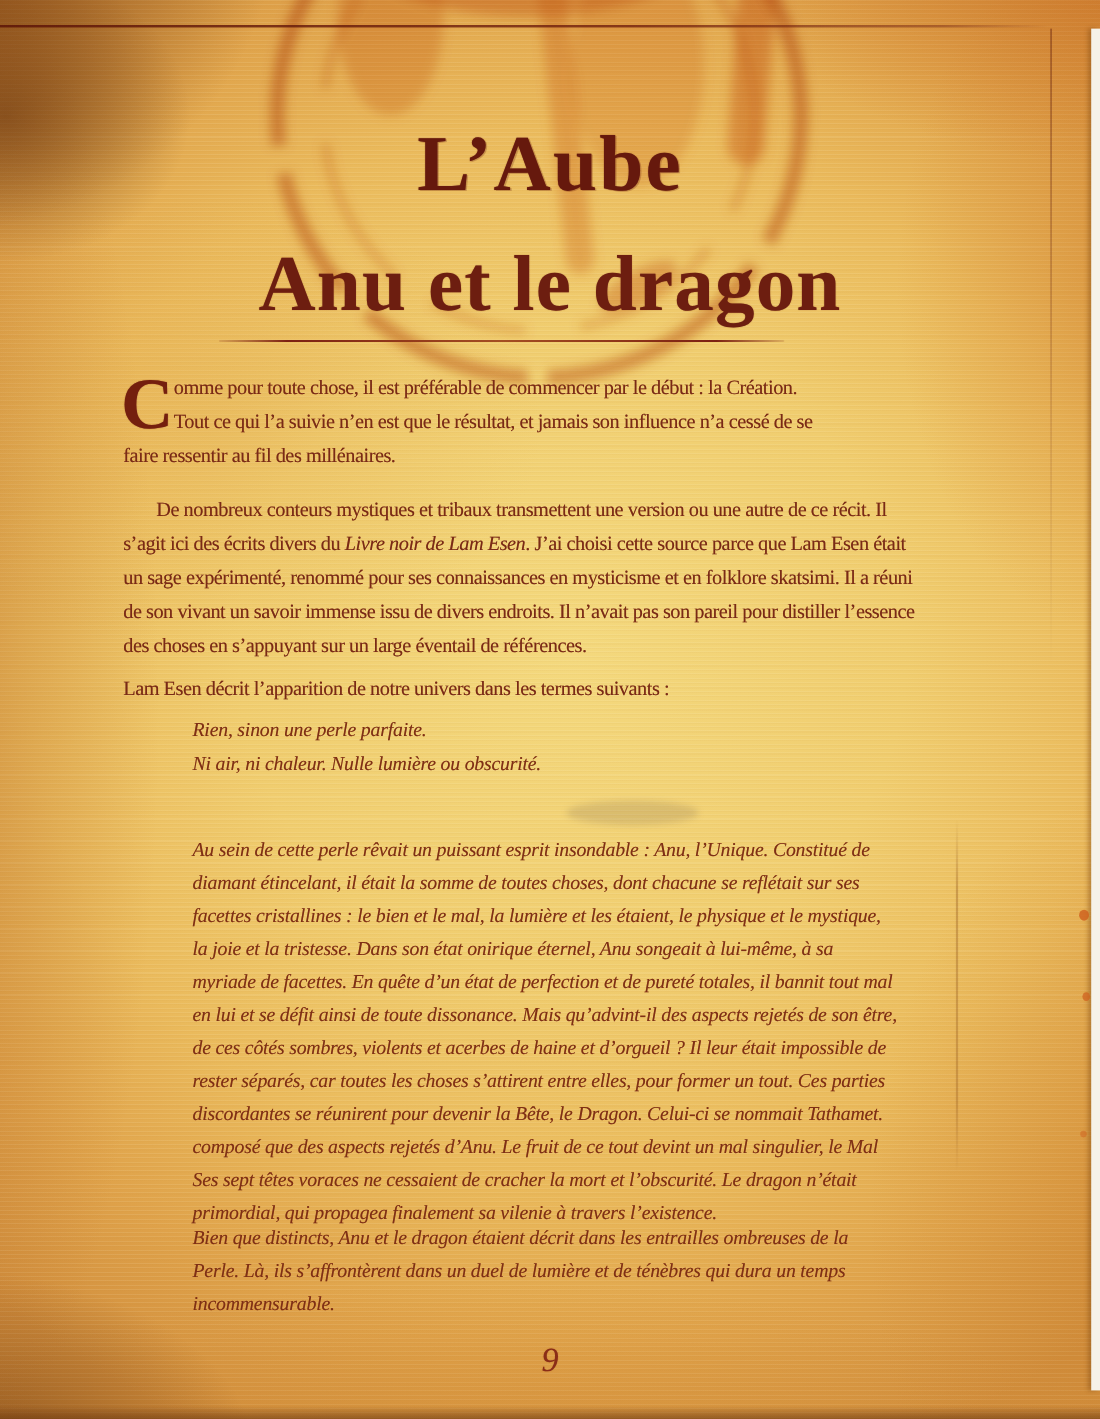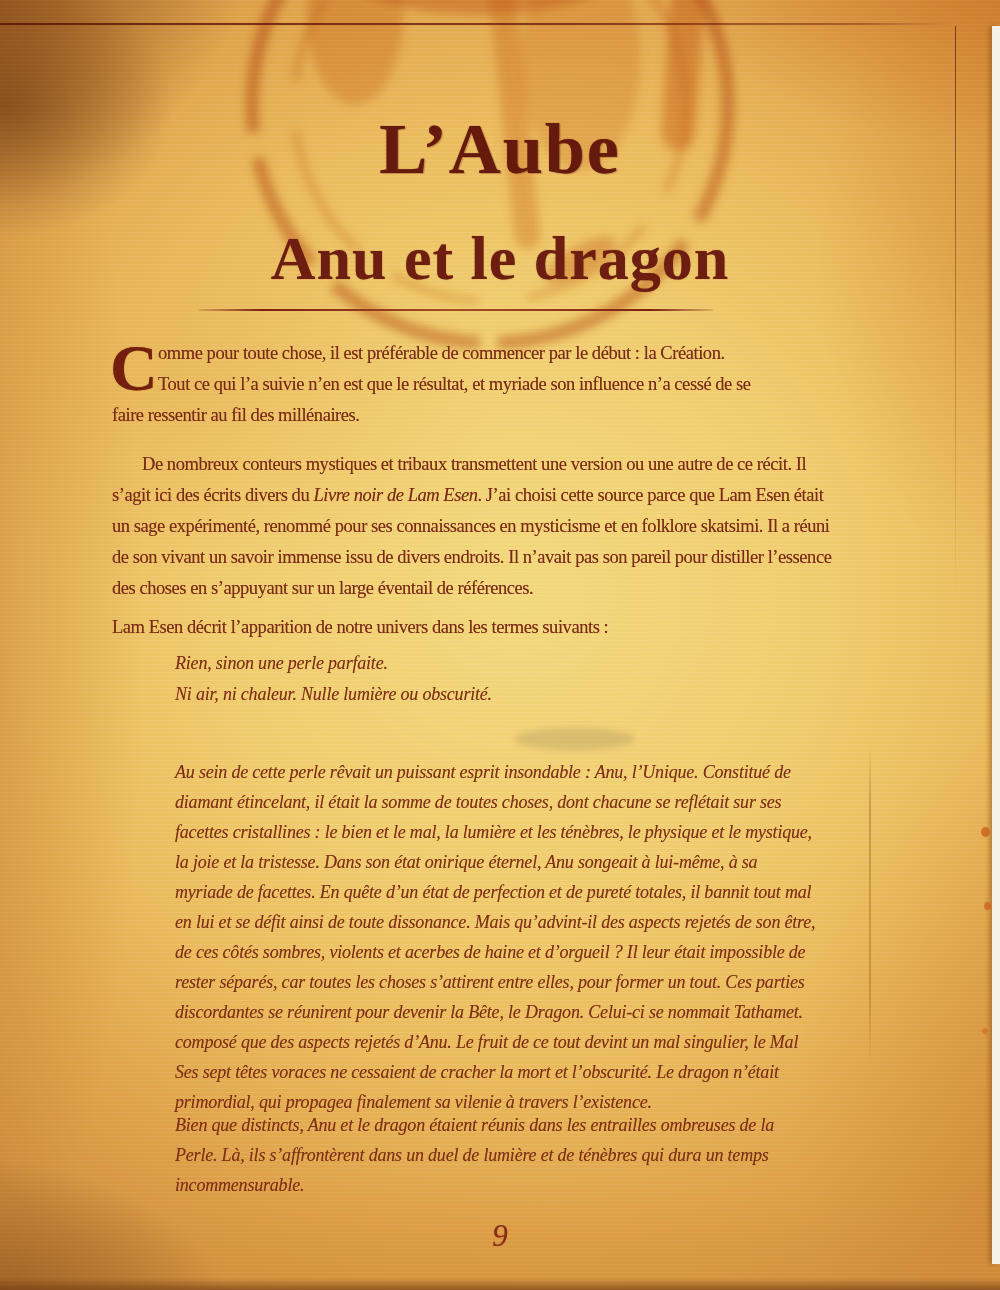--- a/index.html
+++ b/index.html
@@ -41,21 +41,21 @@
   .d2{left:984px;top:902px;width:7px;height:8px;opacity:.7;}
   .d3{left:982px;top:1028px;width:6px;height:6px;opacity:.5;}
   .smudge{position:absolute;left:515px;top:728px;width:120px;height:22px;border-radius:50%;
       background:rgba(110,90,70,0.18);filter:blur(3px);}
 
   
   .title{position:absolute;left:0;width:100%;top:104px;margin:0;text-align:center;
       font-size:72px;line-height:90px;font-weight:700;color:#66190d;letter-spacing:2px;
       text-shadow:0 0 1px rgba(102,25,13,0.75), 1.5px 1px 0 rgba(102,25,13,0.22);}
   .subtitle{position:absolute;left:0;width:100%;top:228px;margin:0;text-align:center;
-      font-size:62px;line-height:60px;font-weight:700;color:#6d1e10;letter-spacing:1px;
+      font-size:72px;line-height:60px;font-weight:700;color:#6d1e10;letter-spacing:1px;
       text-shadow:0 0 1px rgba(109,30,16,0.6);}
   .subtitle-rule{position:absolute;left:199px;top:309px;width:514px;height:2px;border-radius:1px;
       background:linear-gradient(90deg, rgba(122,31,18,0.15), #7c2012 12%, #a44e22 50%, #7c2012 88%, rgba(122,31,18,0.15));}
 
   
   .text-col{position:absolute;left:112px;width:780px;color:#7a2a16;}
   .line{white-space:nowrap;}
   .roman{font-size:18.5px;letter-spacing:-0.45px;line-height:31px;
       text-shadow:0 0 0.5px rgba(122,42,22,0.5);}
   .block-p1{position:absolute;top:338px;left:0;}
@@ -116,21 +116,21 @@
 
   <h1 class="title">L’Aube</h1>
   <h2 class="subtitle">Anu et le dragon</h2>
   <div class="subtitle-rule"></div>
 
   <div class="text-col">
 
     <div class="block-p1 roman">
       <span class="dropcap">C</span>
       <div class="line l0">omme pour toute chose, il est préférable de commencer par le début : la Création.</div>
-      <div class="line l1">Tout ce qui l’a suivie n’en est que le résultat, et myriade son influence n’a cessé de se</div>
+      <div class="line l1">Tout ce qui l’a suivie n’en est que le résultat, et jamais son influence n’a cessé de se</div>
       <div class="line l2">faire ressentir au fil des millénaires.</div>
     </div>
 
     <div class="block-p2 roman">
       <div class="line l0">De nombreux conteurs mystiques et tribaux transmettent une version ou une autre de ce récit. Il</div>
       <div class="line"><span>s’agit ici des écrits divers du </span><em>Livre noir de Lam Esen</em><span>. J’ai choisi cette source parce que Lam Esen était</span></div>
       <div class="line">un sage expérimenté, renommé pour ses connaissances en mysticisme et en folklore skatsimi. Il a réuni</div>
       <div class="line">de son vivant un savoir immense issu de divers endroits. Il n’avait pas son pareil pour distiller l’essence</div>
       <div class="line">des choses en s’appuyant sur un large éventail de références.</div>
     </div>
@@ -140,34 +140,34 @@
     </div>
 
     <div class="block-quote italic">
       <div class="line">Rien, sinon une perle parfaite.</div>
       <div class="line">Ni air, ni chaleur. Nulle lumière ou obscurité.</div>
     </div>
 
     <div class="block-narrative italic">
       <div class="line">Au sein de cette perle rêvait un puissant esprit insondable : Anu, l’Unique. Constitué de</div>
       <div class="line">diamant étincelant, il était la somme de toutes choses, dont chacune se reflétait sur ses</div>
-      <div class="line">facettes cristallines : le bien et le mal, la lumière et les ténèbres, le physique et le mystique,</div>
+      <div class="line">facettes cristallines : le bien et le mal, la lumière et les étaient, le physique et le mystique,</div>
       <div class="line">la joie et la tristesse. Dans son état onirique éternel, Anu songeait à lui-même, à sa</div>
       <div class="line">myriade de facettes. En quête d’un état de perfection et de pureté totales, il bannit tout mal</div>
       <div class="line">en lui et se défit ainsi de toute dissonance. Mais qu’advint-il des aspects rejetés de son être,</div>
       <div class="line">de ces côtés sombres, violents et acerbes de haine et d’orgueil ? Il leur était impossible de</div>
       <div class="line">rester séparés, car toutes les choses s’attirent entre elles, pour former un tout. Ces parties</div>
       <div class="line">discordantes se réunirent pour devenir la Bête, le Dragon. Celui-ci se nommait Tathamet.</div>
       <div class="line">composé que des aspects rejetés d’Anu. Le fruit de ce tout devint un mal singulier, le Mal</div>
       <div class="line">Ses sept têtes voraces ne cessaient de cracher la mort et l’obscurité. Le dragon n’était</div>
       <div class="line">primordial, qui propagea finalement sa vilenie à travers l’existence.</div>
     </div>
 
     <div class="block-closing italic">
-      <div class="line">Bien que distincts, Anu et le dragon étaient réunis dans les entrailles ombreuses de la</div>
+      <div class="line">Bien que distincts, Anu et le dragon étaient décrit dans les entrailles ombreuses de la</div>
       <div class="line">Perle. Là, ils s’affrontèrent dans un duel de lumière et de ténèbres qui dura un temps</div>
       <div class="line">incommensurable.</div>
     </div>
 
   </div>
 
   <div class="pagenum">9</div>
 
 </div>
 

